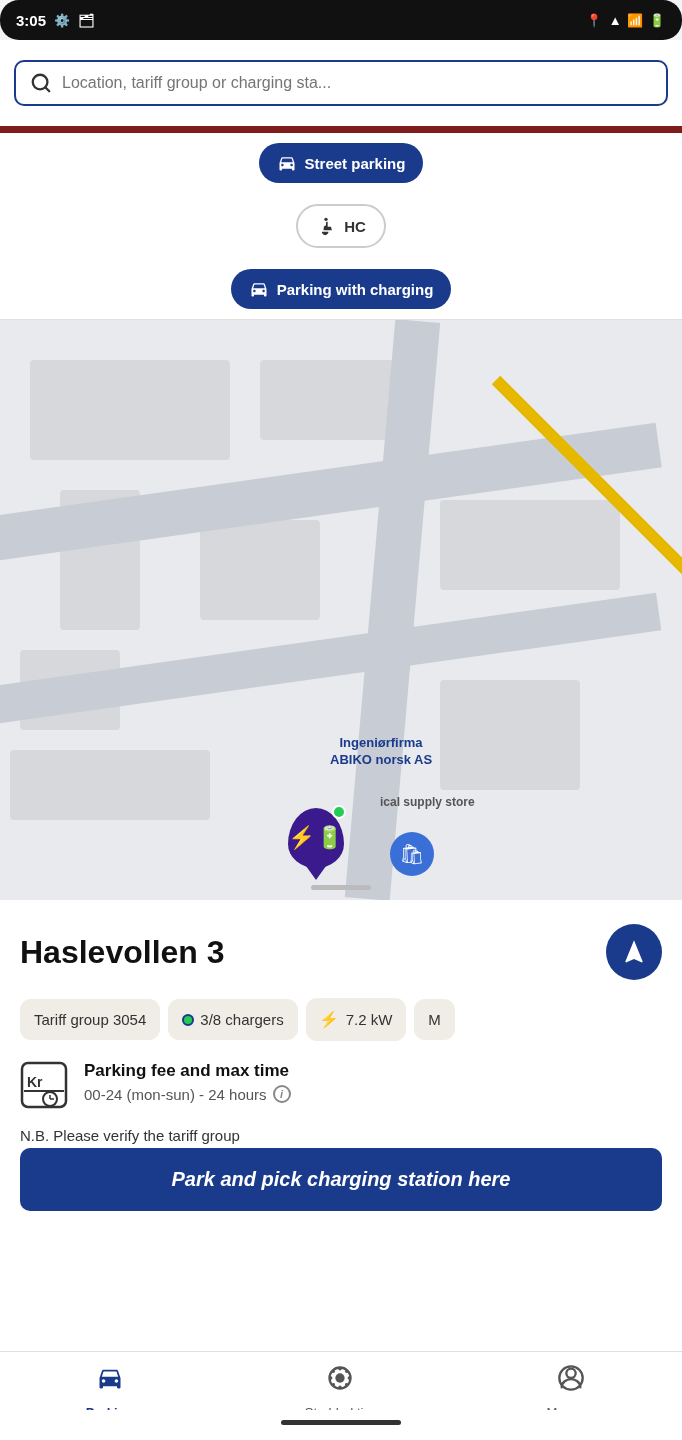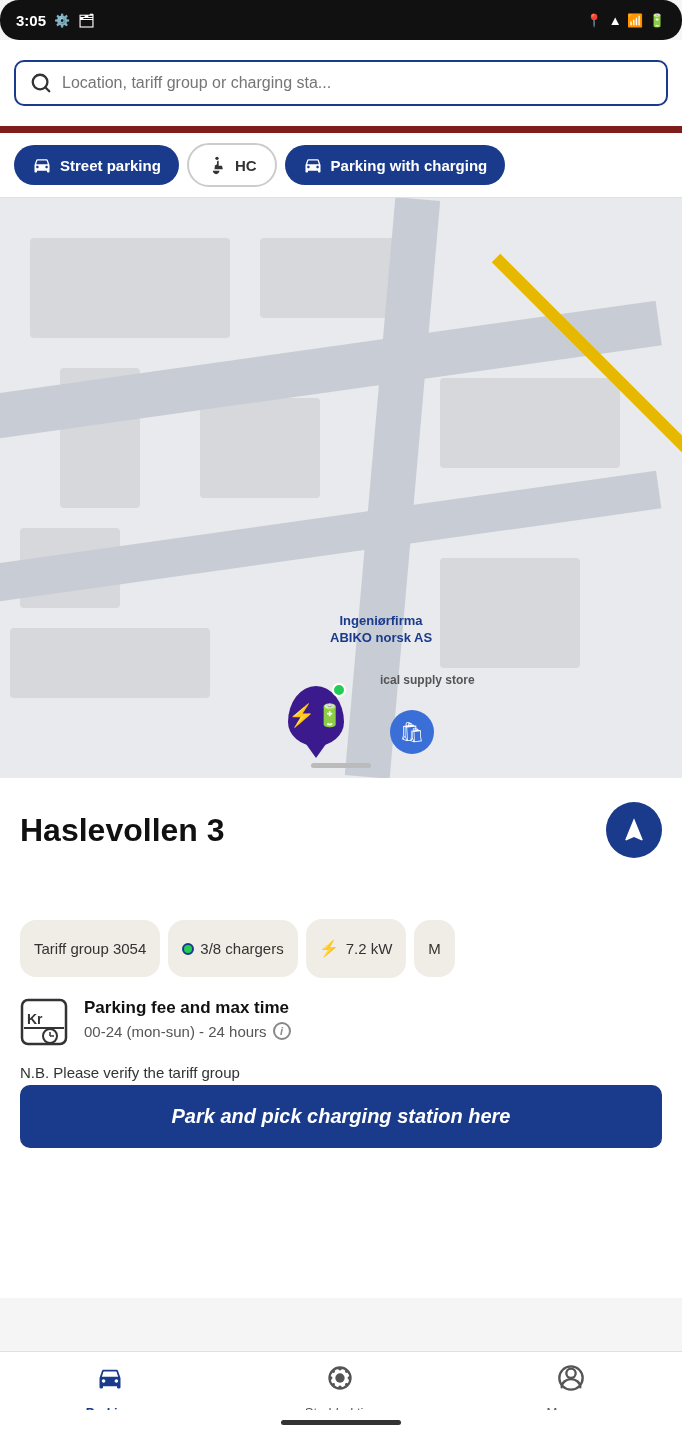--- a/index.html
+++ b/index.html
@@ -51,24 +51,25 @@
       color: #999;
       flex: 1;
       background: transparent;
     }
 
     
     .filter-pills {
       background: #fff;
       display: flex;
       align-items: center;
-      gap: 8px;
+      gap: 21px;
       padding: 10px 14px;
       overflow-x: auto;
       border-bottom: 1px solid #e0e0e0;
+      flex-direction: column;
     }
     .pill {
       display: flex;
       align-items: center;
       gap: 8px;
       padding: 10px 18px;
       border-radius: 30px;
       font-size: 15px;
       font-weight: 600;
       white-space: nowrap;
@@ -238,28 +239,27 @@
       display: flex;
       align-items: center;
       gap: 8px;
       margin-bottom: 20px;
       overflow-x: auto;
     }
     .tag {
       display: flex;
       align-items: center;
       gap: 6px;
-      padding: 20px 14px;
-      border-radius: 16px;
+      padding: 12px 14px;
+      border-radius: 11px;
       background: #f0ede6;
       font-size: 15px;
       color: #333;
       font-weight: 500;
       white-space: nowrap;
-      margin-top: 43px;
     }
     .tag-green-dot {
       width: 12px; height: 12px;
       background: #22cc55;
       border-radius: 50%;
       border: 2px solid #1a3a8c;
     }
     .tag-bolt { color: #333; font-size: 16px; }
 
     

